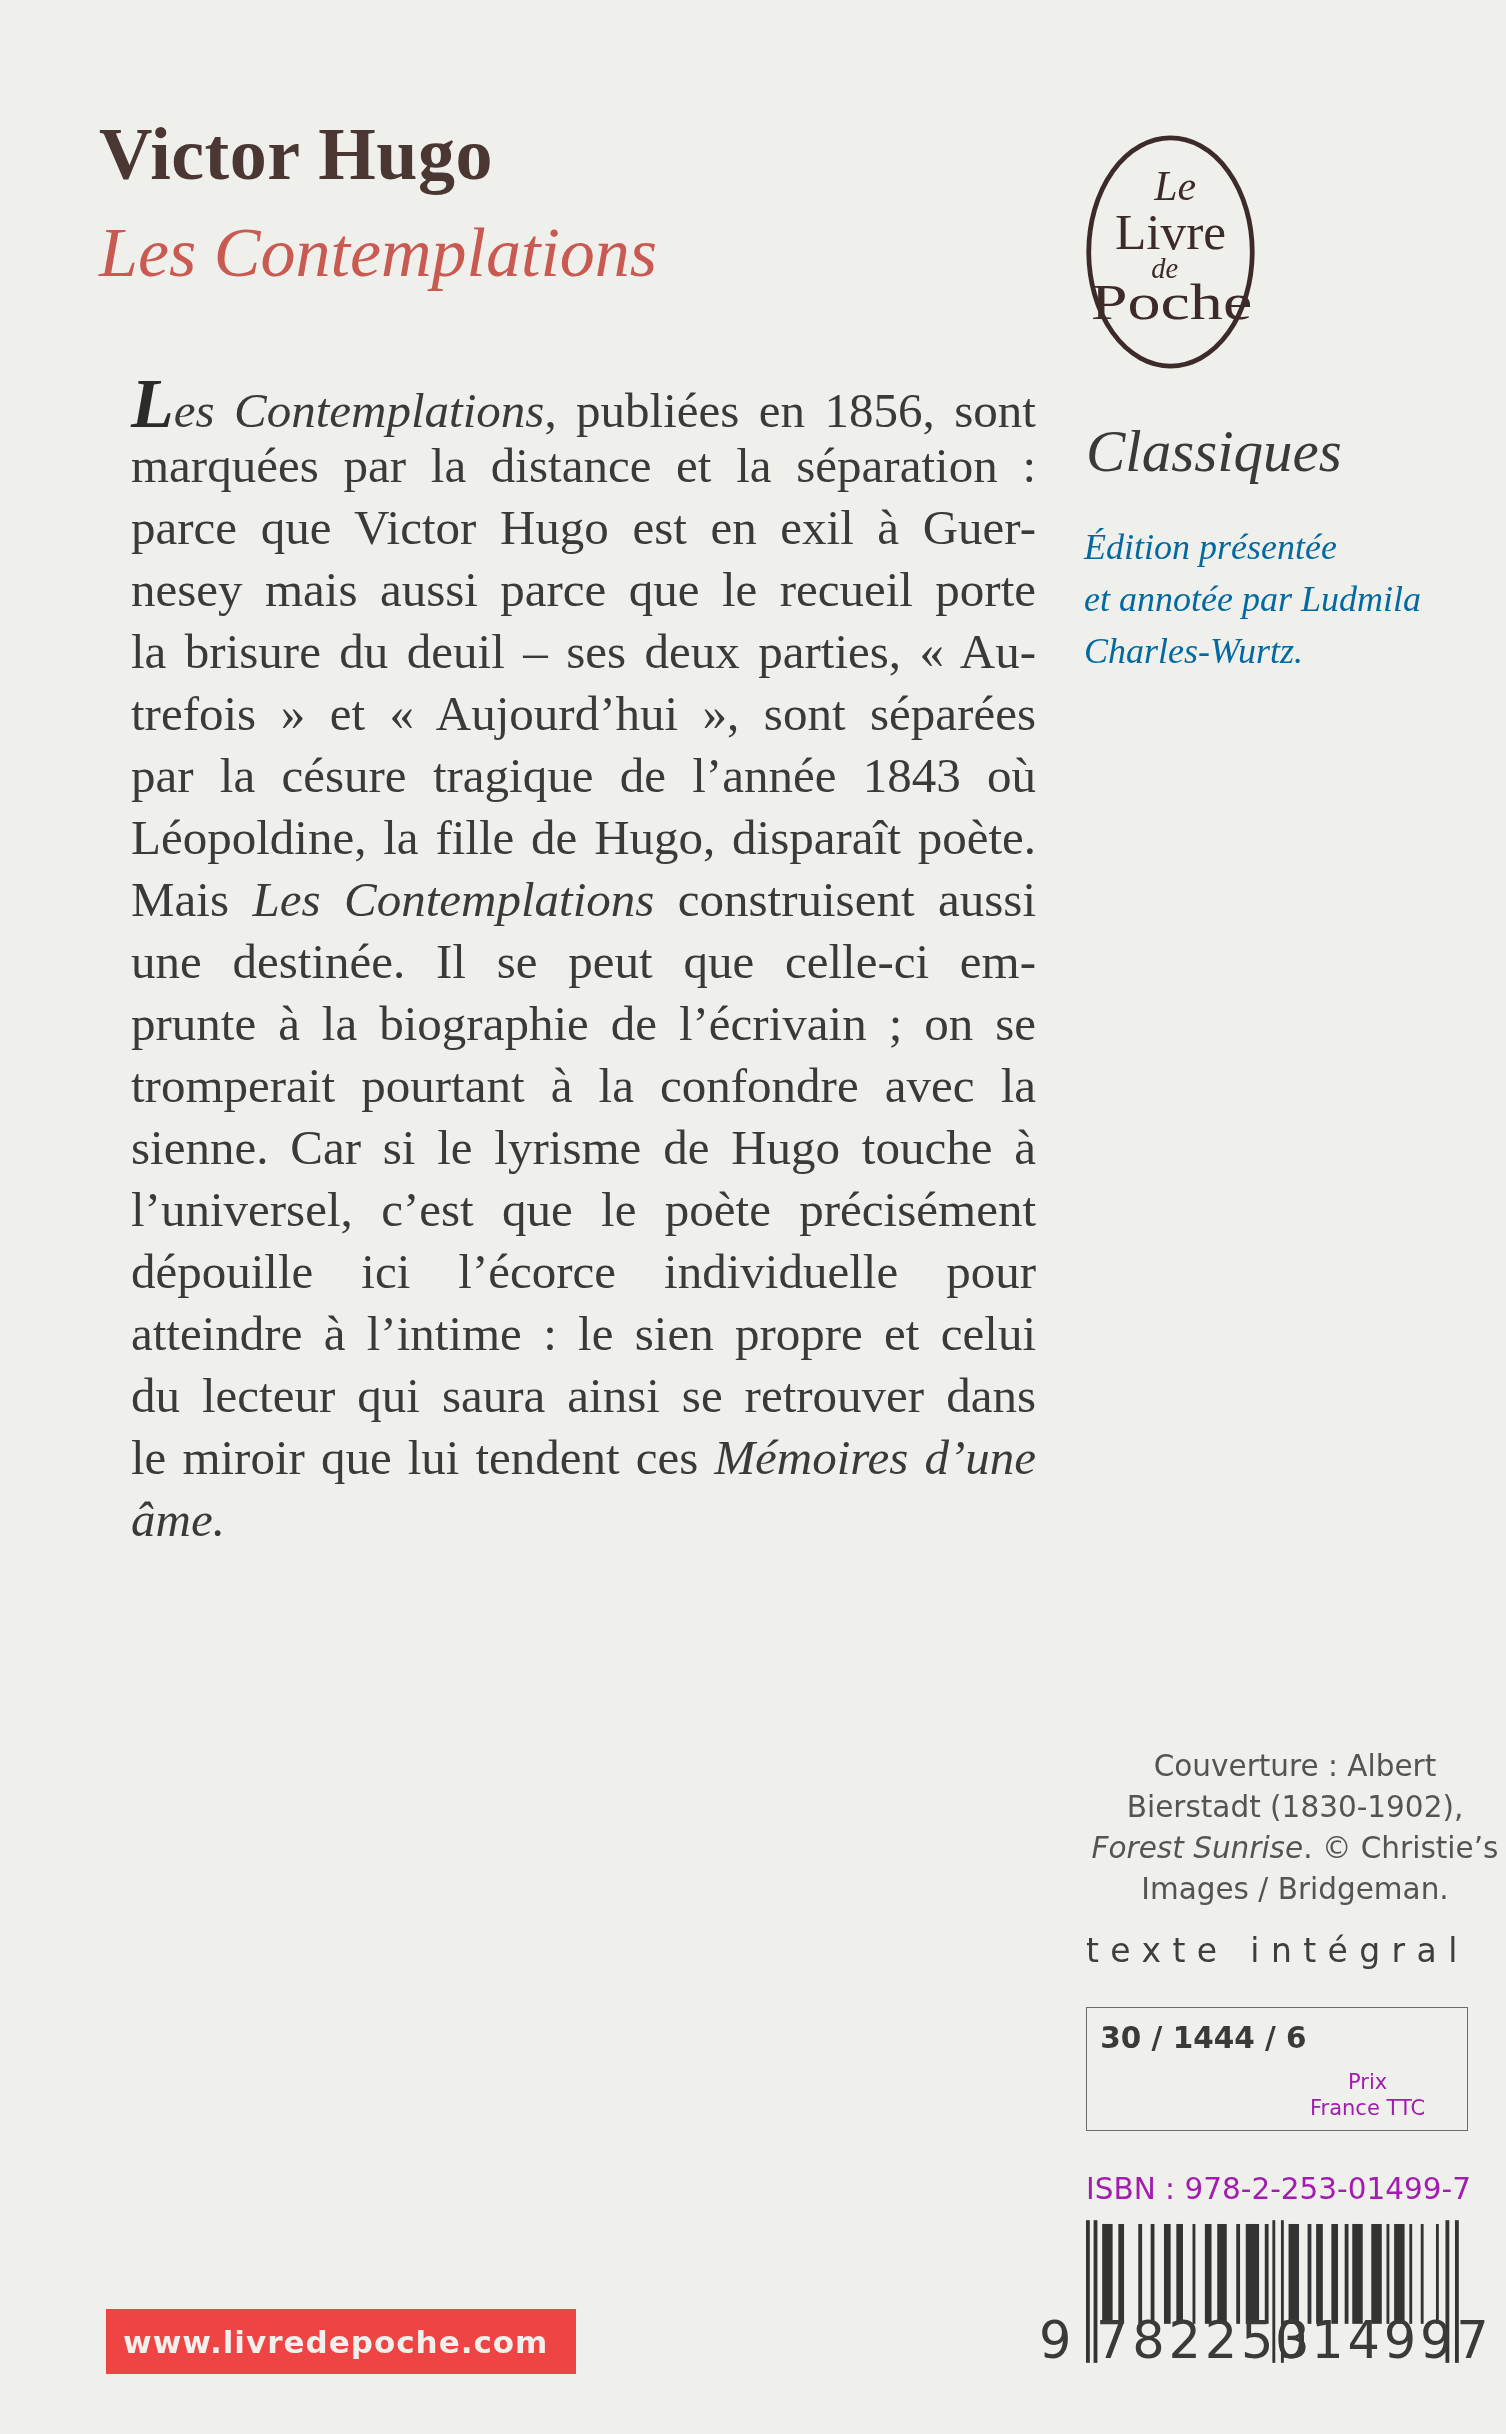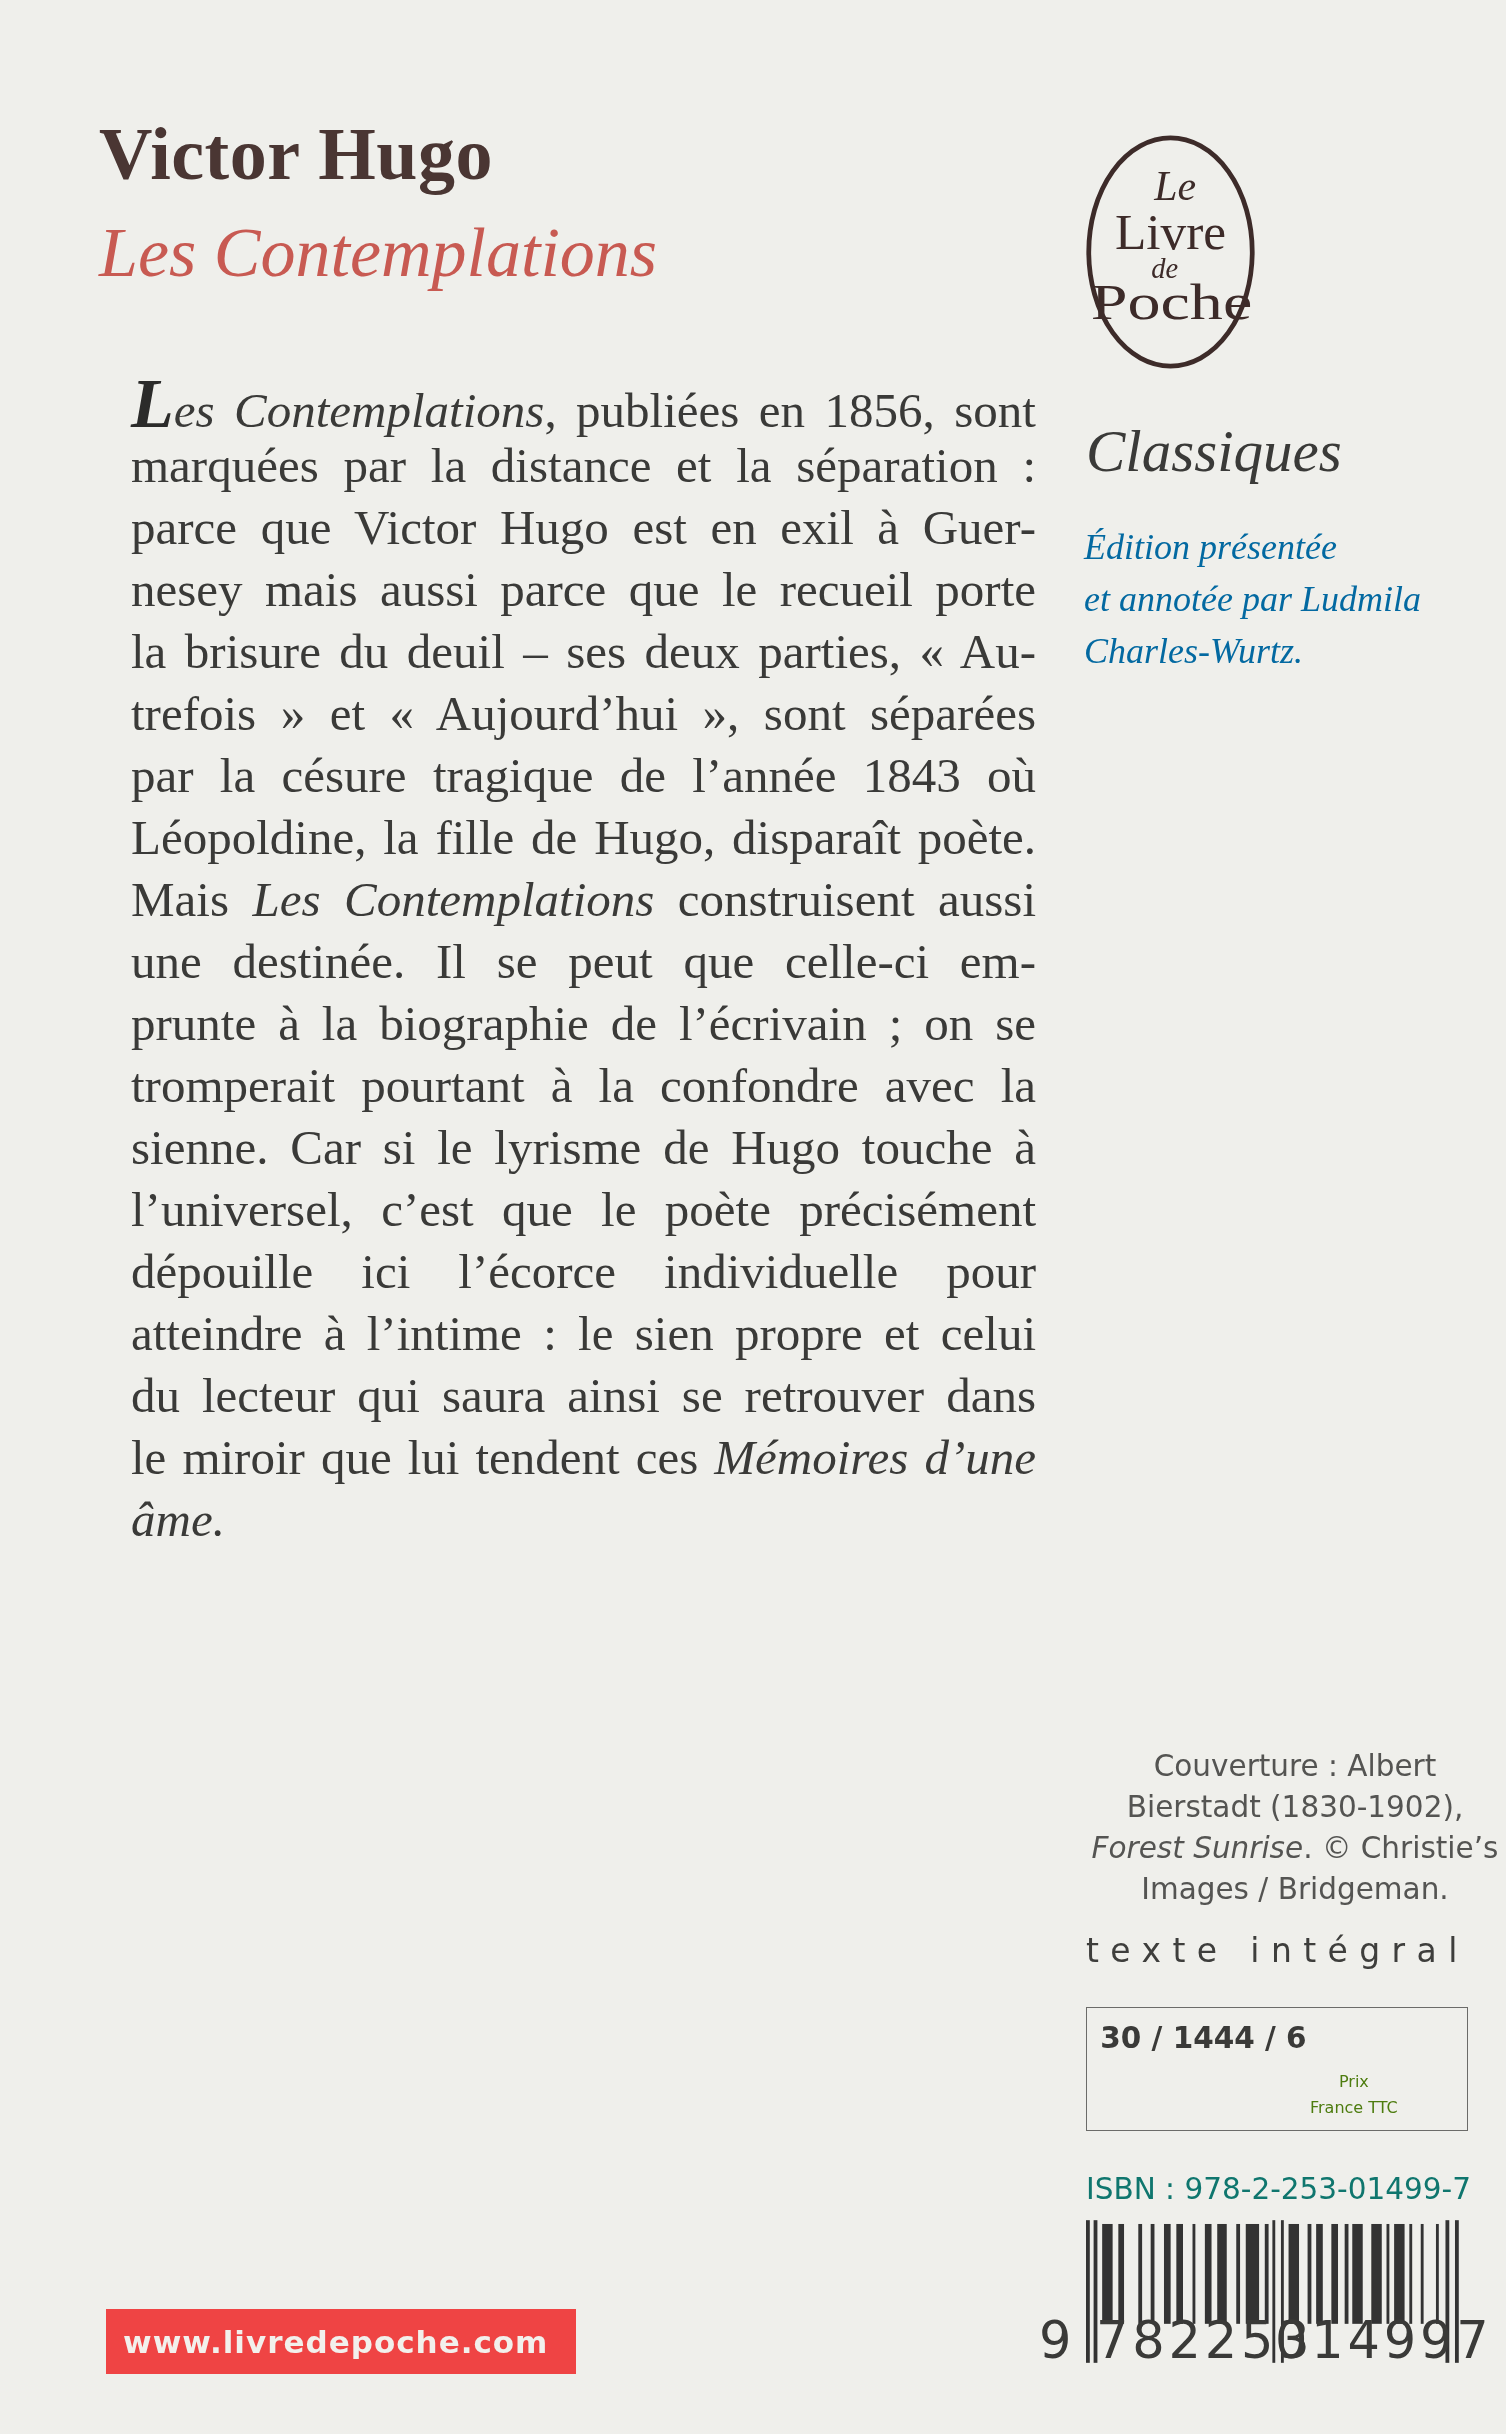--- a/index.html
+++ b/index.html
@@ -57,25 +57,25 @@
   #price-box {
     position: absolute; left: 1086px; top: 2007px; width: 382px; height: 124px;
     border: 1.9px solid #6b6b69; box-sizing: border-box;
   }
   #price-code {
     position: absolute; left: 13.3px; top: 13.3px;
     font-size: 29.5px; font-weight: bold; color: #3a3a38;
   }
   #price-label {
     position: absolute; left: 223px; top: 61px;
-    font-size: 16px; line-height: 26px; color: #4d7c0f;
+    font-size: 21px; line-height: 26px; color: #a21caf;
   }
   #isbn {
     position: absolute; left: 1086px; top: 2172px;
-    font-size: 29.5px; color: #0f766e;
+    font-size: 29.5px; color: #a21caf;
   }
   #barcode {
     position: absolute; left: 1086px; top: 2220px; width: 388px; height: 143px;
   }
   #barcode-digits {
     position: absolute; left: 1039px; top: 2311px; width: 447px; height: 67px;
     font-size: 51px; color: #3a3a38;
   }
   #barcode-digits .lead { position: absolute; left: 0; top: 0; }
   #barcode-digits .g1 { position: absolute; left: 57px; top: 0; letter-spacing: 3.8px; }

